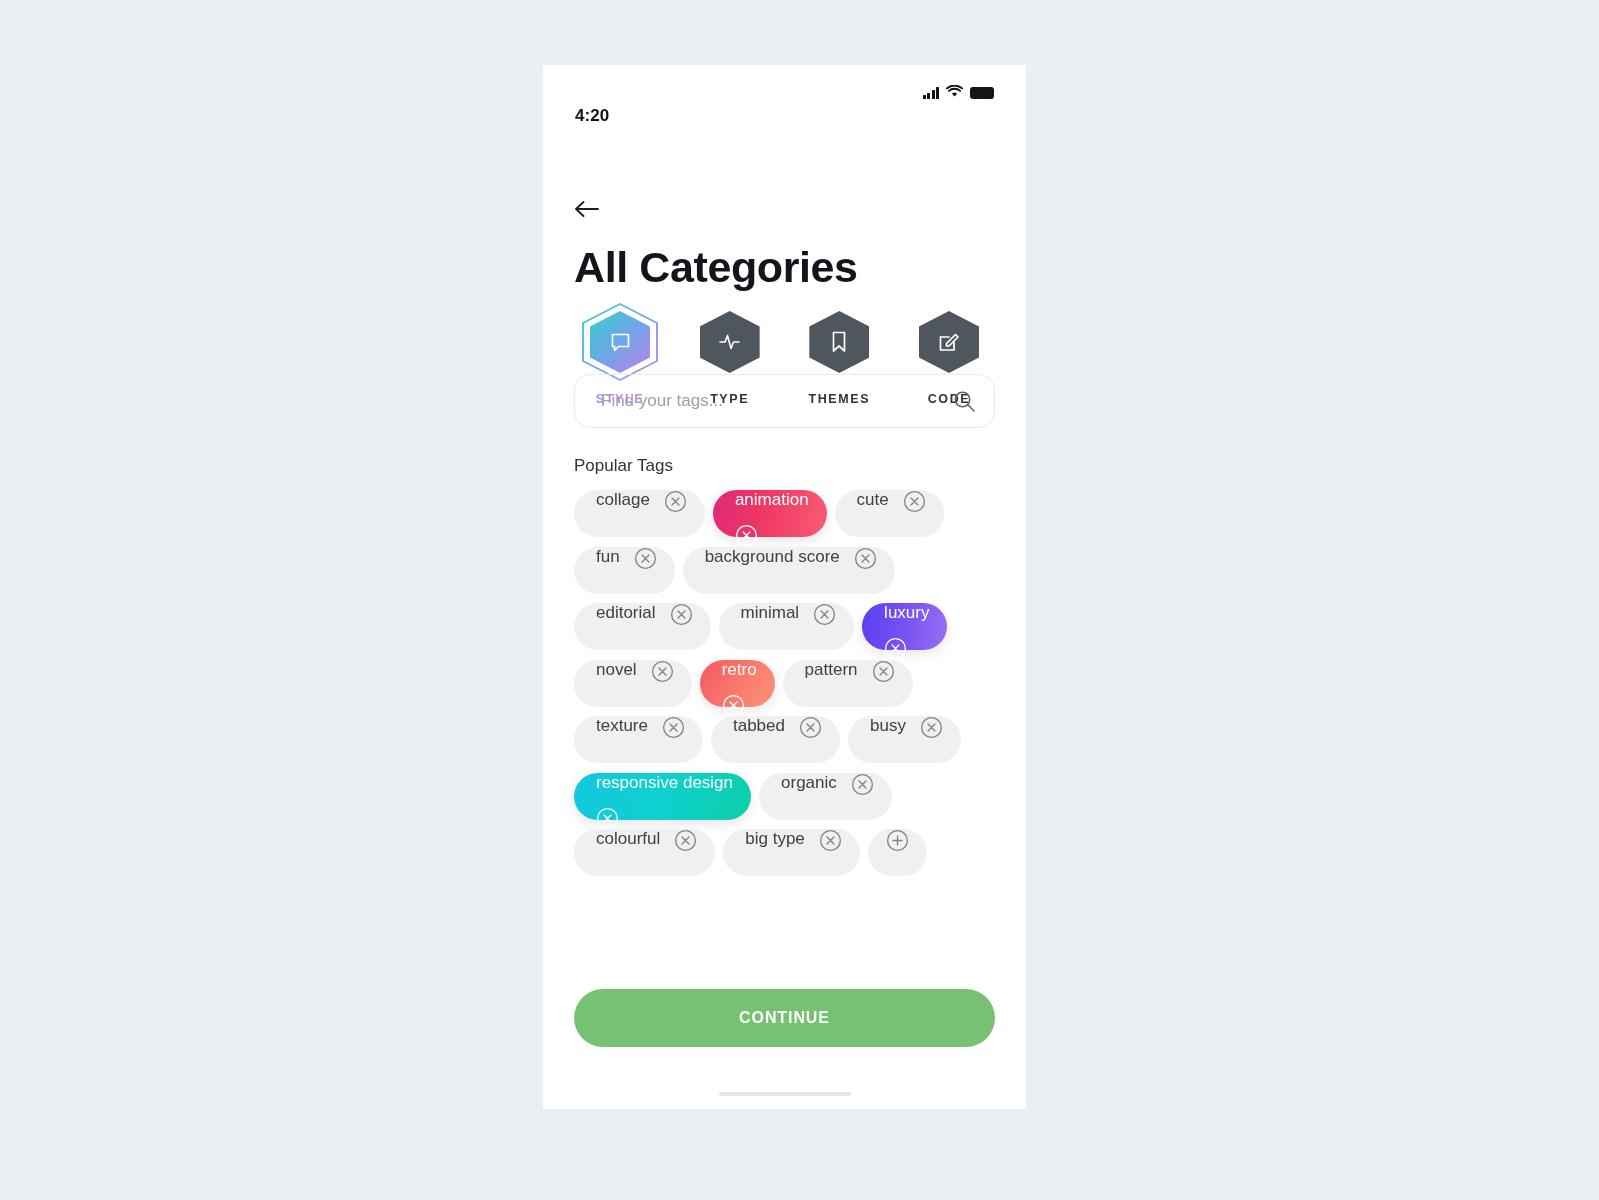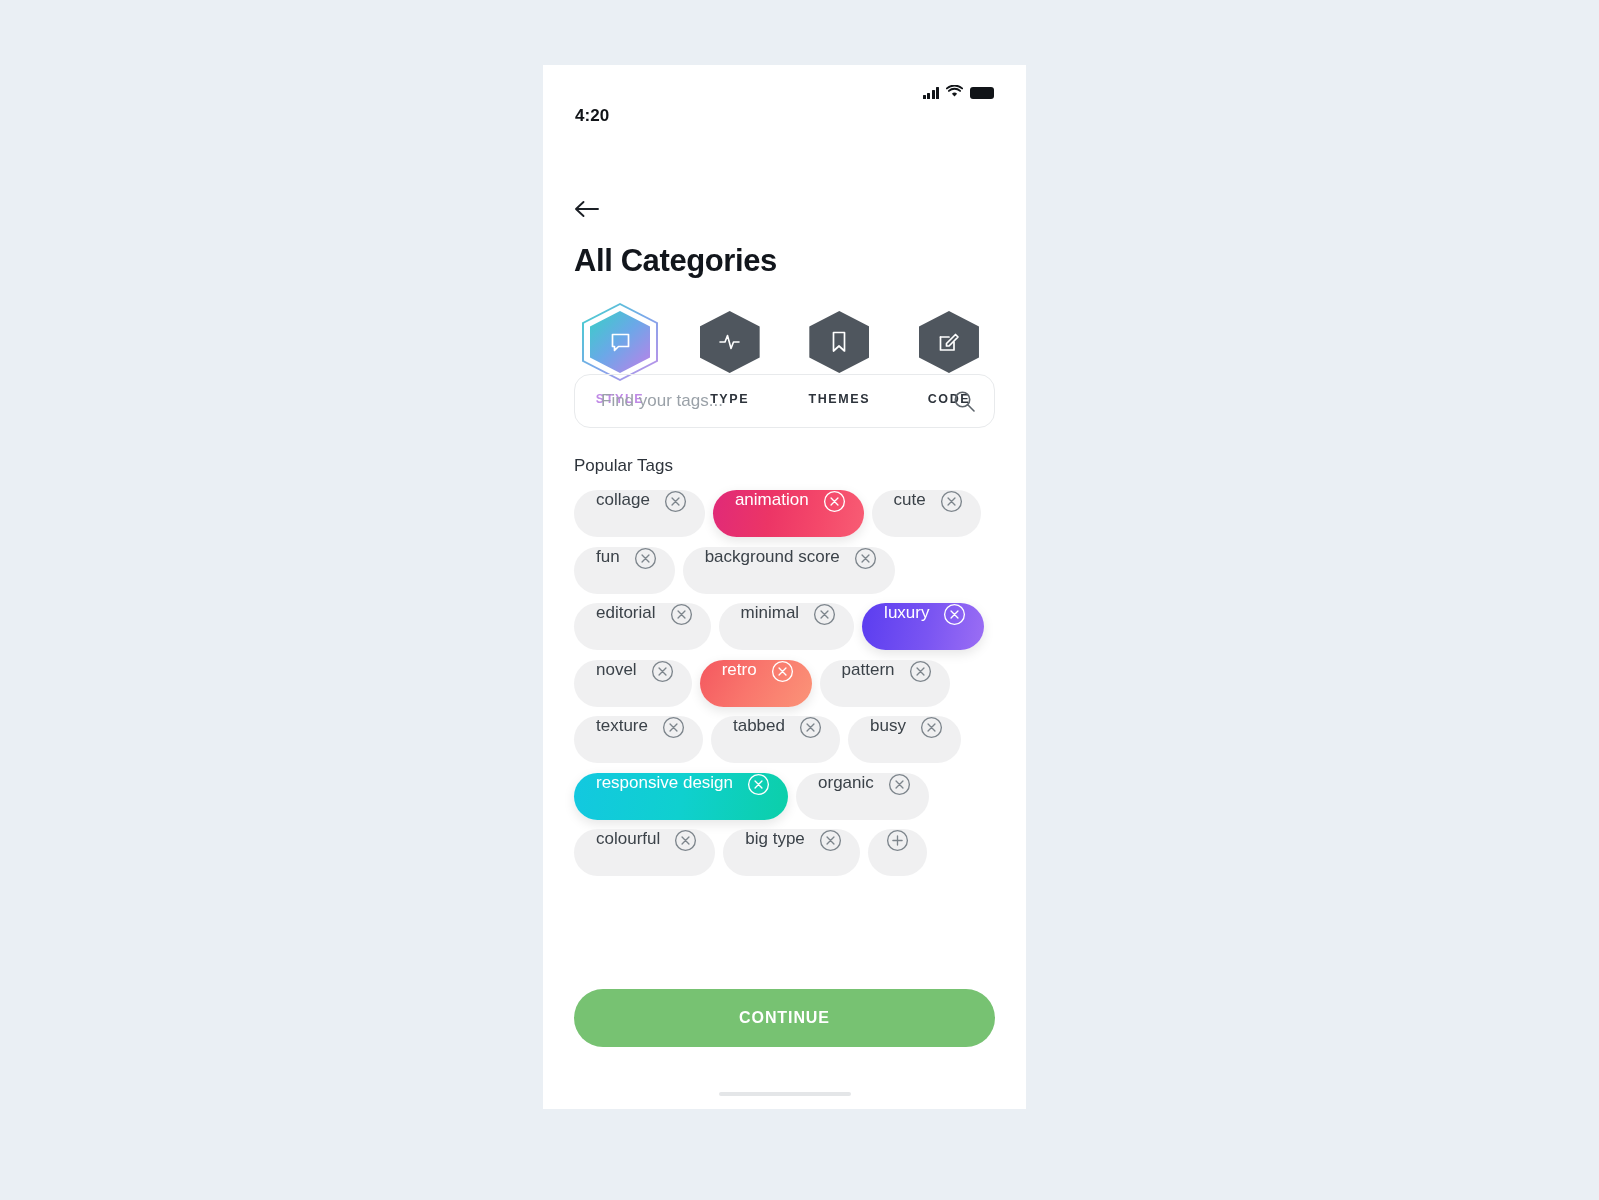--- a/index.html
+++ b/index.html
@@ -69,21 +69,21 @@
     left: 31px; top: 118px;
     width: 52px; height: 52px;
     display: flex; align-items: center; justify-content: flex-start;
     cursor: pointer;
   }
 
   
   .page-title {
     position: absolute;
     left: 31px; top: 178px;
-    font-size: 31px;
+    font-size: 43px;
     font-weight: bold;
     color: #12161c;
     letter-spacing: -0.4px;
   }
 
   
   .cats {
     position: absolute;
     left: 31px; top: 178px;
     width: 421px;
@@ -196,21 +196,21 @@
     padding: 0 18px 0 22px;
     cursor: pointer;
     white-space: nowrap;
   }
   .tag-label {
     font-size: 17px;
     color: #3b4249;
     font-weight: normal;
   }
   .tag.sel .tag-label { color: #ffffff; }
-  .tag.sel { box-shadow: 0 4px 12px rgba(0,0,0,0.10); }
+  .tag.sel { box-shadow: 0 4px 12px rgba(0,0,0,0.10); flex-direction: column; }
 
   .tag.g-pink   { background: linear-gradient(100deg, #e02a78 0%, #ec3566 38%, #f4486a 70%, #f85d74 100%); }
   .tag.g-purple { background: linear-gradient(100deg, #5b3df0 0%, #7a55f2 55%, #9b6ef4 100%); }
   .tag.g-red    { background: linear-gradient(120deg, #f4585f 0%, #f9756c 45%, #fb9478 100%); }
   .tag.g-teal   { background: linear-gradient(100deg, #13c8e0 0%, #0fd0cf 50%, #0ccfa9 100%); }
 
   .tag-x, .tag-plus {
     width: 23px; height: 23px;
     flex: 0 0 23px;
     display: block;

